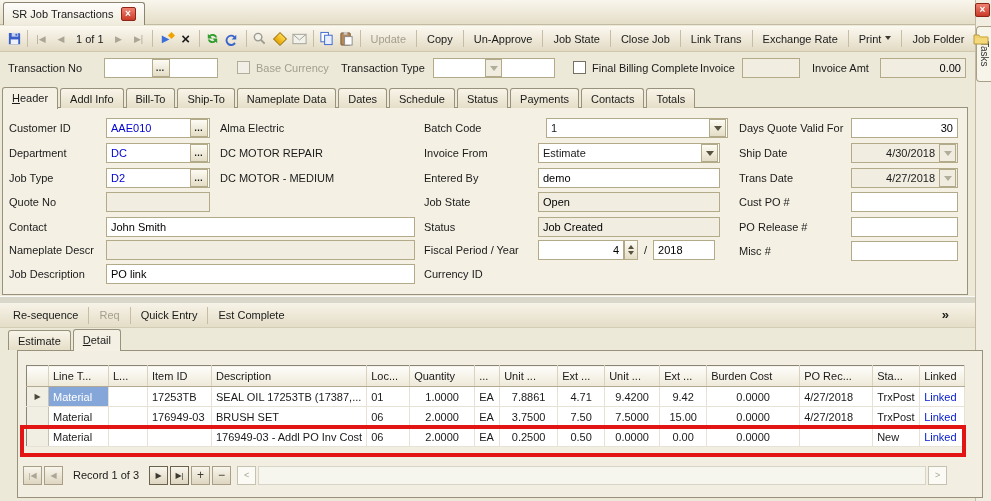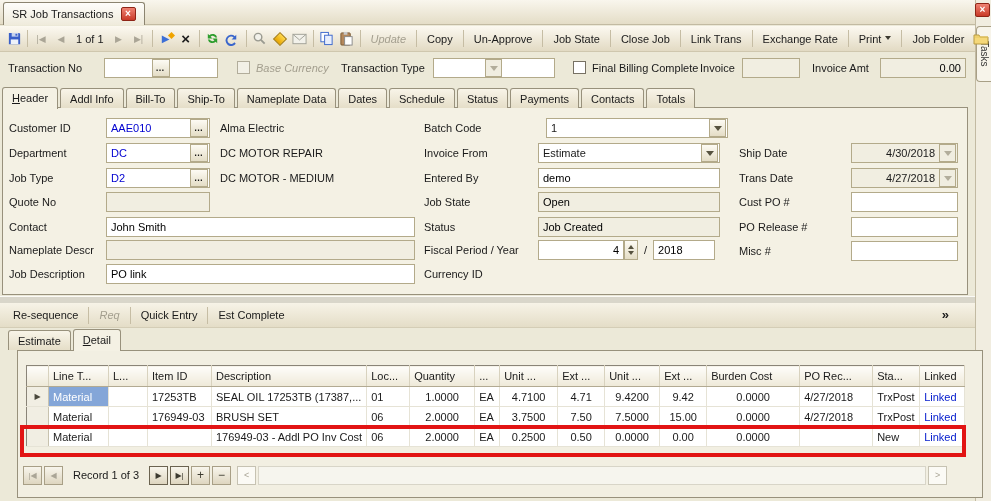--- a/index.html
+++ b/index.html
@@ -24,21 +24,21 @@
     border:1px solid #a89f86; border-right:none; border-radius:4px 0 0 4px; display:flex; align-items:center;
     justify-content:center; }
   .tasks-tab span { writing-mode:vertical-rl; font-size:10px; color:#333; }
 
   
   .toolbar { position:absolute; top:26px; left:0; right:16px; height:26px; display:flex; align-items:center;
     padding-left:4px; background:linear-gradient(#fcf9f1,#e2dac3); border-bottom:1px solid #cfc7ae; white-space:nowrap; }
   .tsep { width:1px; height:17px; background:#c6bda4; margin:0 3px; flex:0 0 auto; }
   .ticon { width:20px; height:20px; display:flex; align-items:center; justify-content:center; flex:0 0 auto; position:relative; }
   .tbtn { padding:3px 7px; flex:0 0 auto; }
-  .dis { color:#a39e8e;font-style:italic; }
+  .dis { color:#a39e8e; }
   .grayglyph { color:#aaa596; font-size:9px; }
   .navtxt { padding:0 5px; }
   .xglyph { font-size:15px; font-weight:bold; color:#1c1c1c; line-height:1; }
   .runplay { color:#3d6fd6; font-size:10px; }
   .runstar { position:absolute; right:2px; top:4px; width:5px; height:5px; background:#f0a400; transform:rotate(45deg); }
   .diamond { width:10px; height:10px; background:linear-gradient(#ffd84a,#e8a400); border:1px solid #a07400; transform:rotate(45deg); }
   .caret { display:inline-block; width:0; height:0; border:3px solid transparent; border-top:4px solid #3c3a30; margin-left:4px; vertical-align:middle; }
 
   
   .txnrow { position:absolute; top:52px; left:0; right:16px; height:33px; background:#ece9d8; }
@@ -366,20 +366,24 @@
             <i class="tri-d"></i>
           </span>
         </span>
       <span style="padding:0 6px">/</span>
       <input class="inp" style="width: 62px;" value="2018">
     </div>
     <div class="frow" style="left:421px; top:156px">
       <span class="flabel" style="width:114px">Currency ID</span>
     </div>
 
+    <div class="frow" style="left:736px; top:10px">
+      <span class="flabel" style="width:112px">Days Quote Valid For</span>
+      <input class="inp ra" style="width: 107px;" value="30">
+    </div>
     <div class="frow" style="left:736px; top:35px">
       <span class="flabel" style="width:112px">Ship Date</span>
       <div class="fld ro" style="width:107px">
         <span class="tx ra">4/30/2018</span>
         <span class="arrbtn adis">
             <i></i>
           </span>
       </div>
     </div>
     <div class="frow" style="left:736px; top:60px">
@@ -468,21 +472,21 @@
       </tr>
       <tr>
         <td class="rowsel">▶</td>
         <td class="sel">Material</td>
         <td></td>
         <td>17253TB</td>
         <td>SEAL OIL 17253TB (17387,...</td>
         <td>01</td>
         <td class="num">1.0000</td>
         <td>EA</td>
-        <td class="num">4.7100</td>
+        <td class="num">7.8861</td>
         <td class="num">4.71</td>
         <td class="num">9.4200</td>
         <td class="num">9.42</td>
         <td class="num">0.0000</td>
         <td>4/27/2018</td>
         <td>TrxPost</td>
         <td class="link">Linked</td>
       </tr>
       <tr>
         <td class="rowsel"></td>

